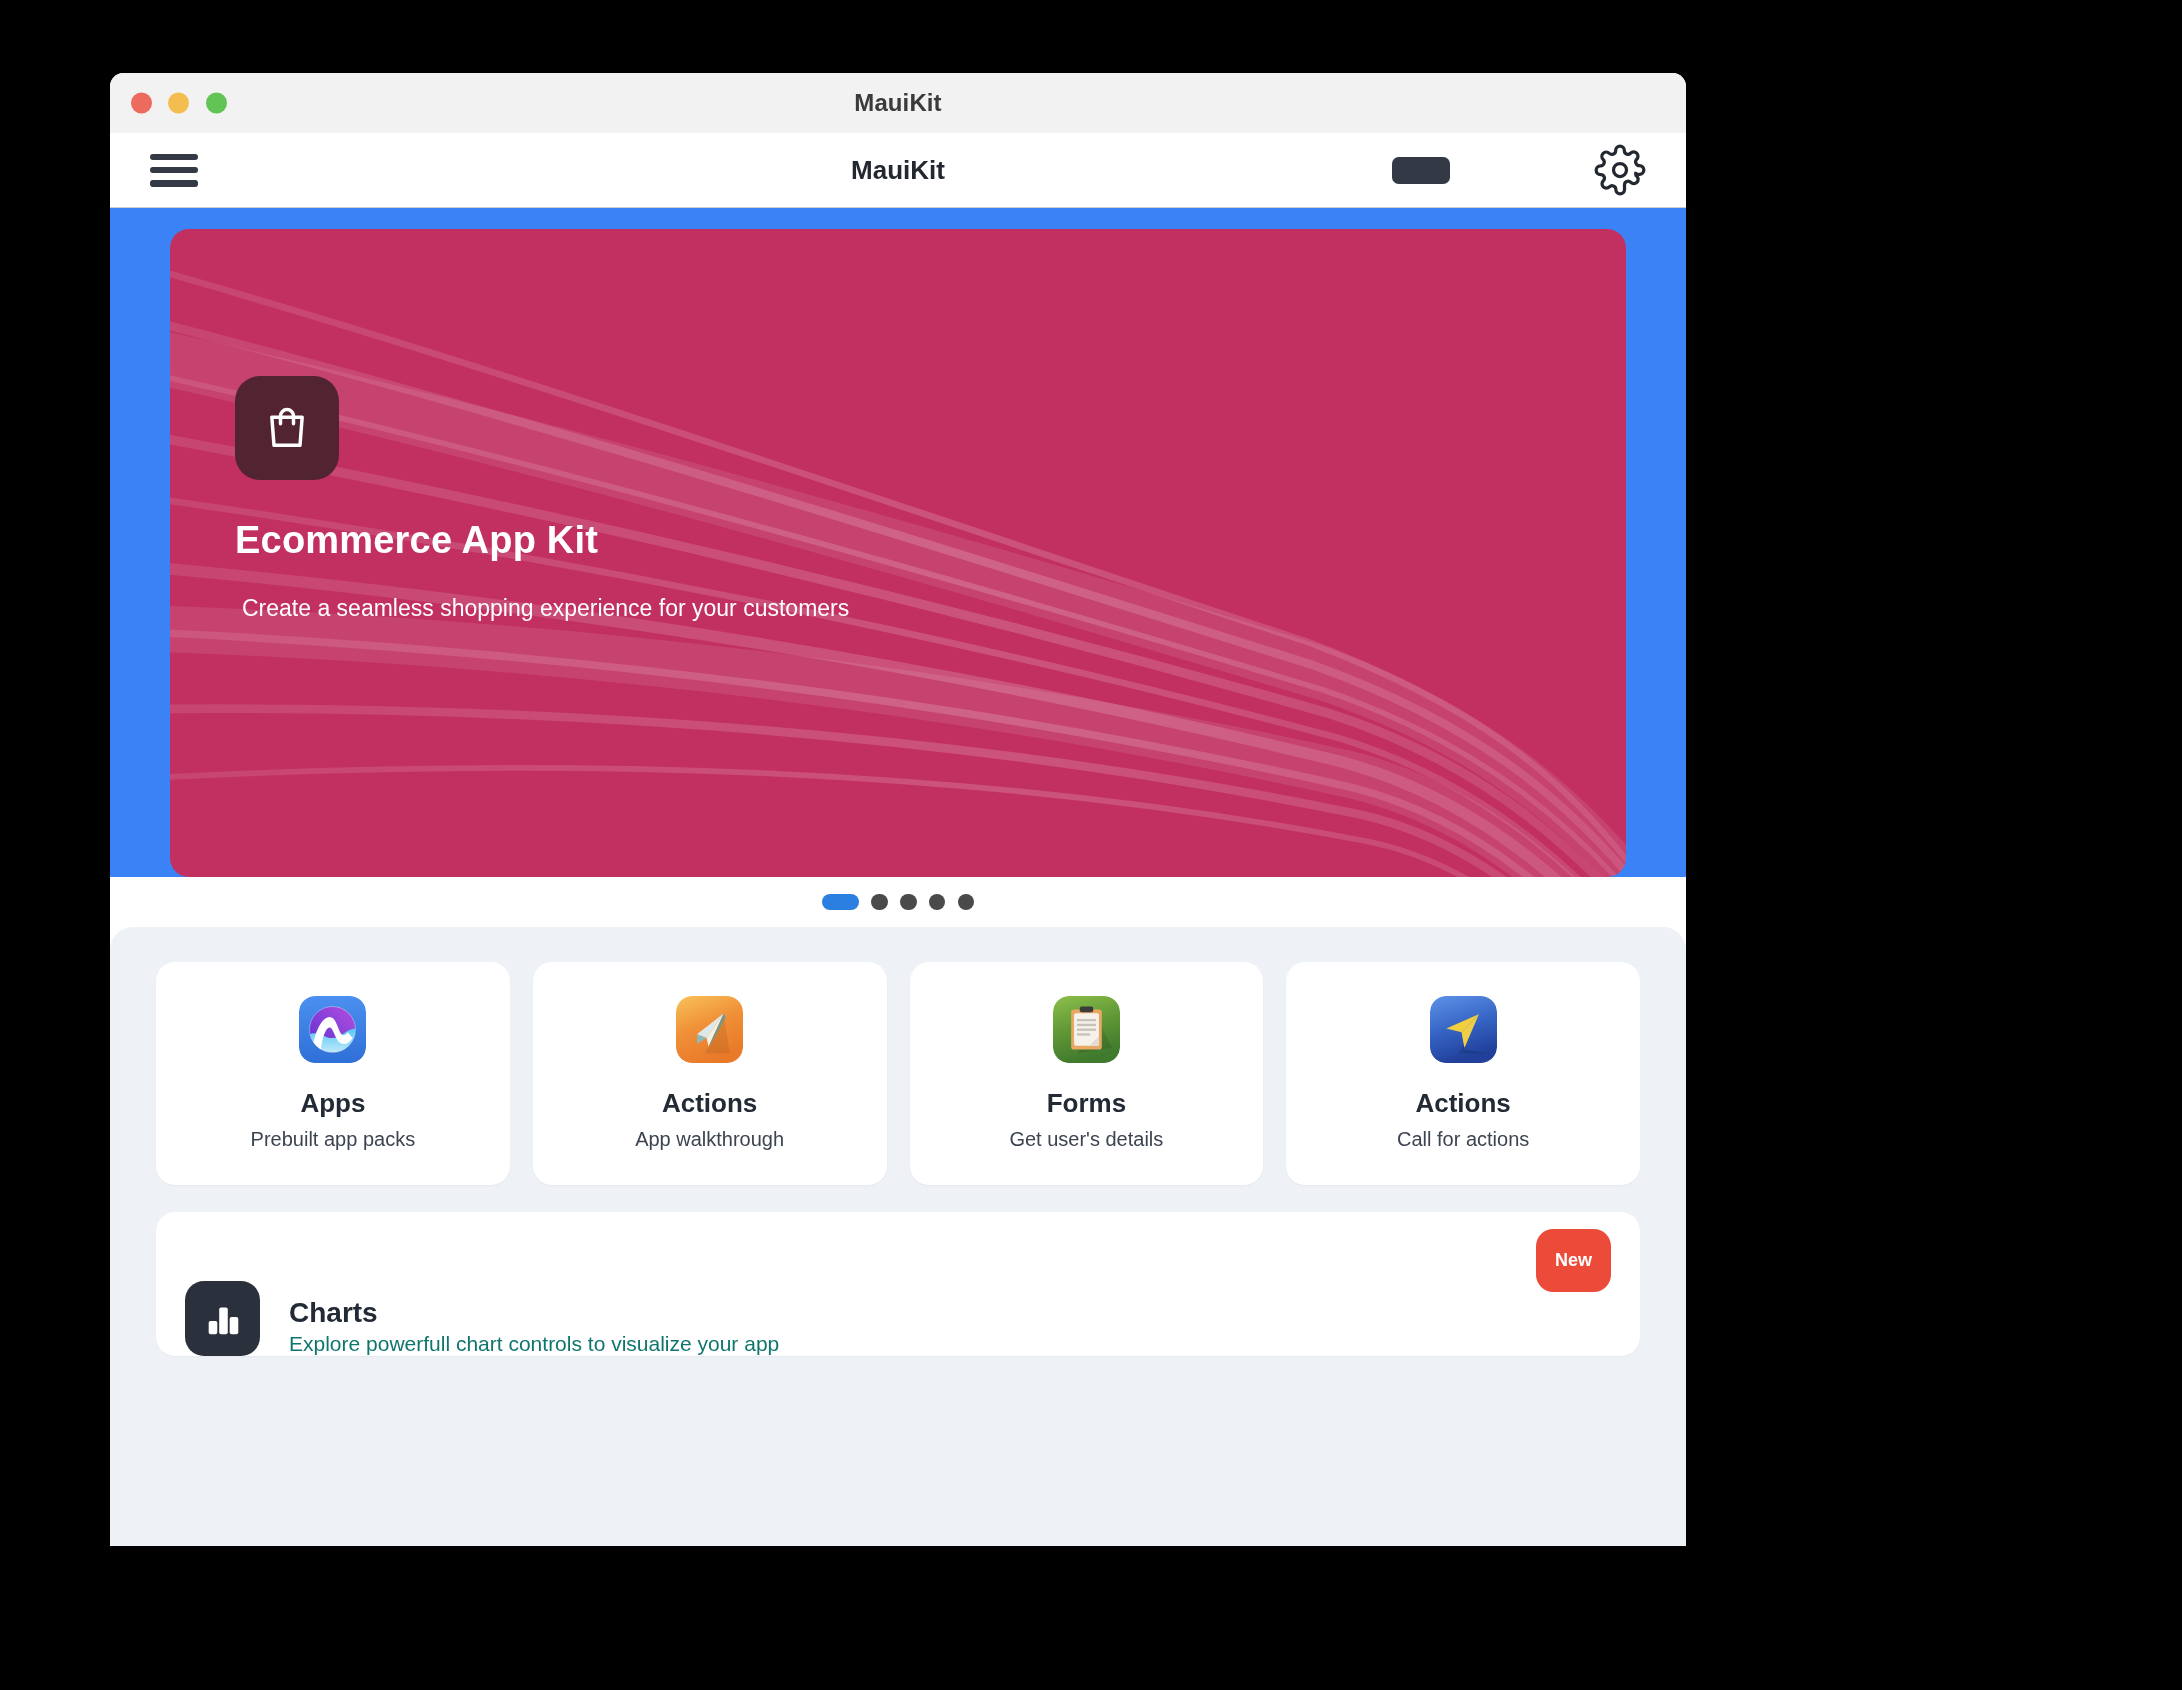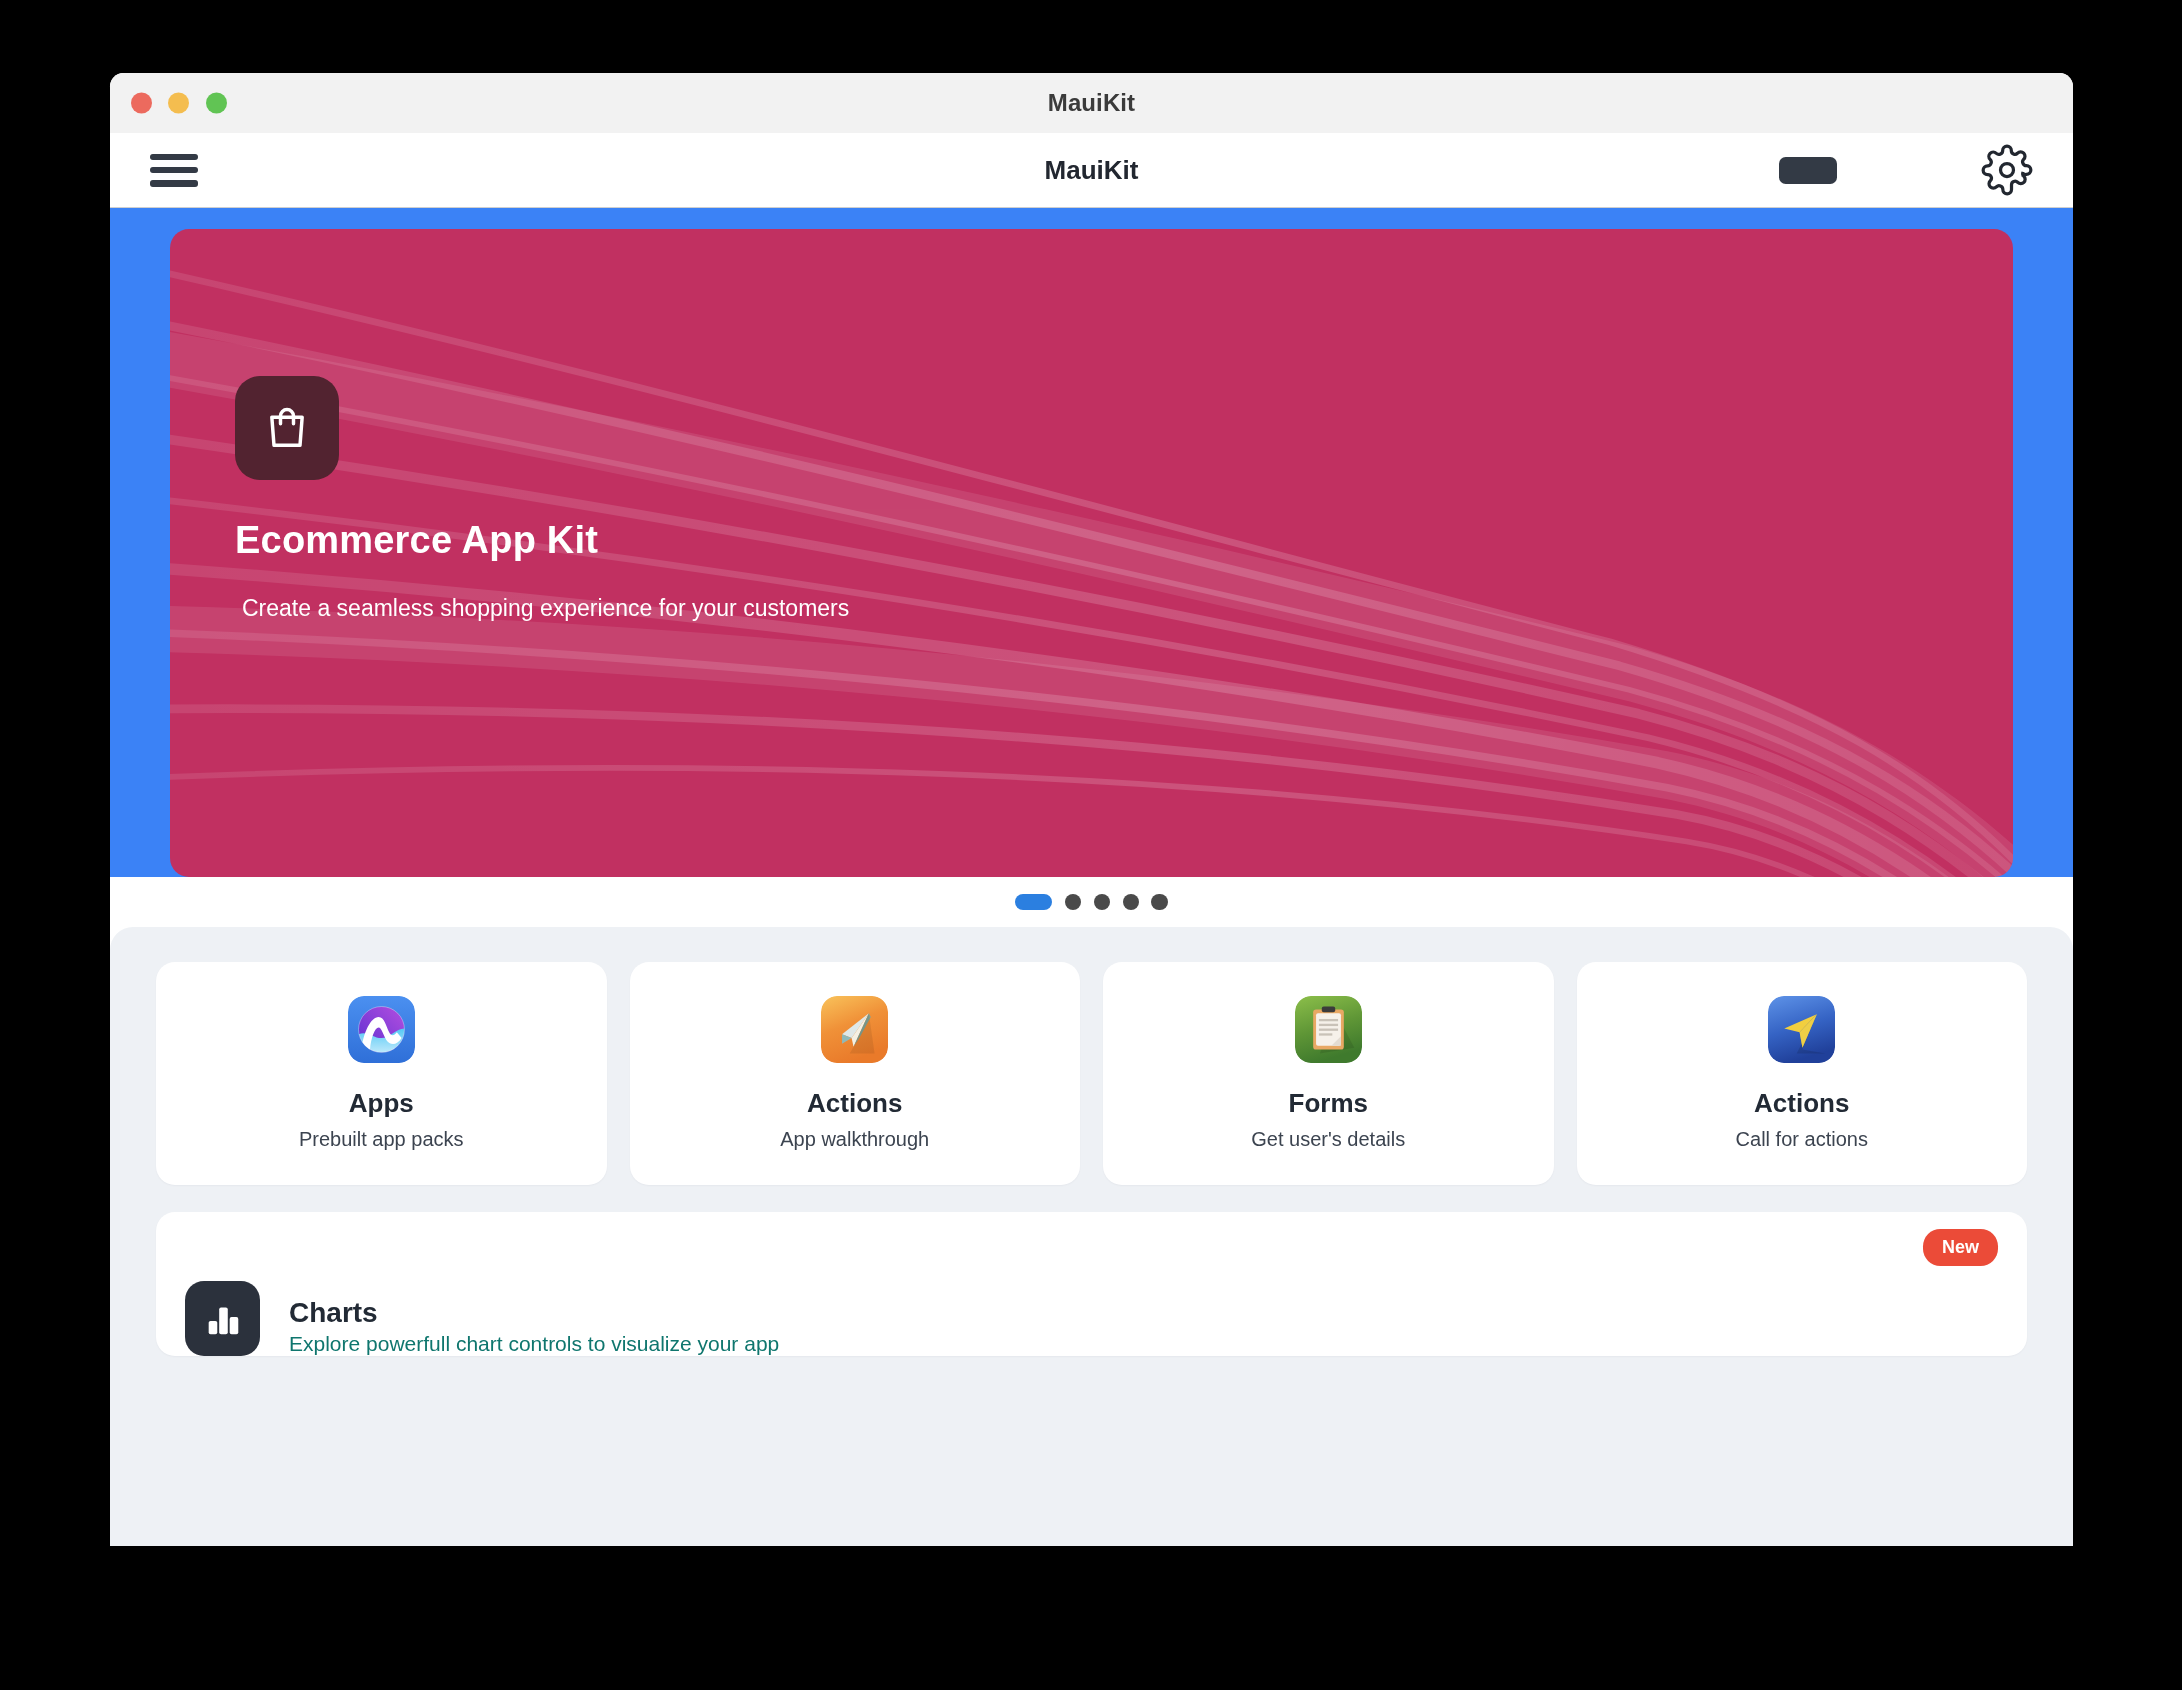--- a/index.html
+++ b/index.html
@@ -10,21 +10,21 @@
     background: #000000;
     font-family: "Liberation Sans", sans-serif;
     overflow: hidden;
   }
 
   
   .window {
     position: absolute;
     left: 110px;
     top: 73px;
-    width: 1963px;
+    width: 1576px;
     height: 1473px;
     background: #ffffff;
     border-radius: 13.4px 13.4px 0 0;
     overflow: hidden;
   }
 
   .titlebar {
     height: 60px;
     background: #f2f2f2;
     display: flex;
@@ -254,21 +254,21 @@
     font-size: 21px;
     color: #0f766e;
   }
   .badge {
     margin-left: auto;
     background: #eb4b38;
     color: #ffffff;
     font-size: 18px;
     font-weight: 600;
     border-radius: 17.3px;
-    padding: 8px 19px;
+    padding: 21px 19px;
     align-self: flex-start;
     margin-top: 17.3px;
   }
 
   .winbody { display: flex; flex-direction: column; height: 100%; }
 </style>
 </head>
 <body>
 
 <div class="window">

